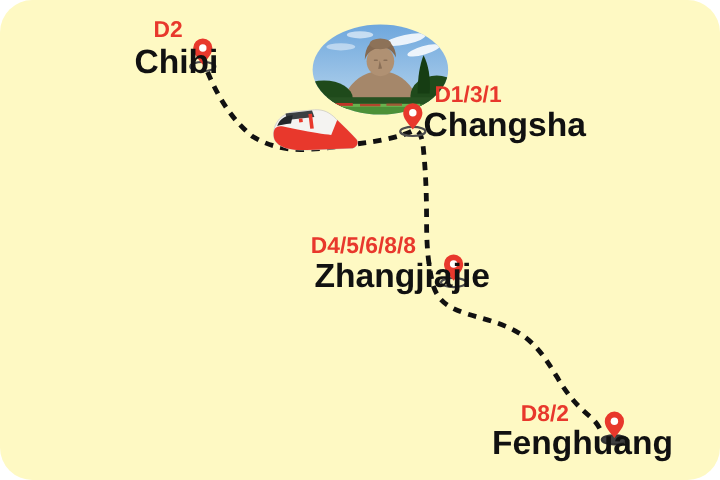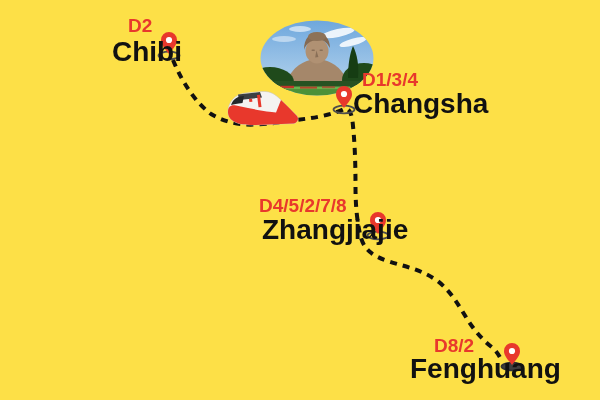--- a/index.html
+++ b/index.html
@@ -3,22 +3,23 @@
 <meta charset="utf-8">
 <style>
   :root{
     --accent:#E8382C;
     --ink:#111111;
     --line:#111111;
     --pin-base:#4D4D4D;
   }
   html,body{margin:0;padding:0;background:#fff;}
   .canvas{
-    position:relative;width:600px;height:400px;background:#fde047;overflow:hidden;
+    position:relative;width:600px;height:400px;background:#fef9c3;overflow:hidden;
     font-family:"Liberation Sans",sans-serif;
+    border-radius:27px;
   }
   .layer{position:absolute;left:0;top:0;}
   .label{position:absolute;line-height:1;white-space:nowrap;}
   .label.day{color:var(--accent);font-size:19px;font-weight:700;}
   .label.city{color:var(--ink);font-size:28px;font-weight:600;}
   .dash{fill:none;stroke:var(--line);stroke-width:4;stroke-dasharray:7 6;stroke-linejoin:round;}
   .pin-head{fill:var(--accent);}
   .pin-dot{fill:#ffffff;}
   .pin-base{fill:none;stroke:var(--pin-base);stroke-width:1.8;}
   .pin-base.filled{fill:#3f3f3f;stroke:#333333;}
@@ -112,22 +113,22 @@
     <g>
       <ellipse class="pin-base filled" cx="512" cy="366.5" rx="10.5" ry="3.8"></ellipse>
       <path class="pin-head" transform="translate(512,365)" d="M0,0 C-5,-6.5 -8,-9.5 -8,-14 A8,8 0 1 1 8,-14 C8,-9.5 5,-6.5 0,0 Z"></path>
       <circle class="pin-dot" cx="512" cy="351" r="3.1"></circle>
     </g>
   </svg>
 
   <div class="label day" style="left:128px;top:16px">D2</div>
   <div class="label city" style="left:112px;top:38px">Chibi</div>
 
-  <div class="label day" style="left:362px;top:70px">D1/3/4</div>
+  <div class="label day" style="left:362px;top:70px">D1/3/1</div>
   <div class="label city" style="left:353px;top:90px">Changsha</div>
 
-  <div class="label day" style="left:259px;top:196px">D4/5/2/7/8</div>
+  <div class="label day" style="left:259px;top:196px">D4/5/6/8/8</div>
   <div class="label city" style="left:262px;top:216px">Zhangjiajie</div>
 
   <div class="label day" style="left:434px;top:336px">D8/2</div>
   <div class="label city" style="left:410px;top:355px">Fenghuang</div>
 
 </div>
 
 </body></html>

